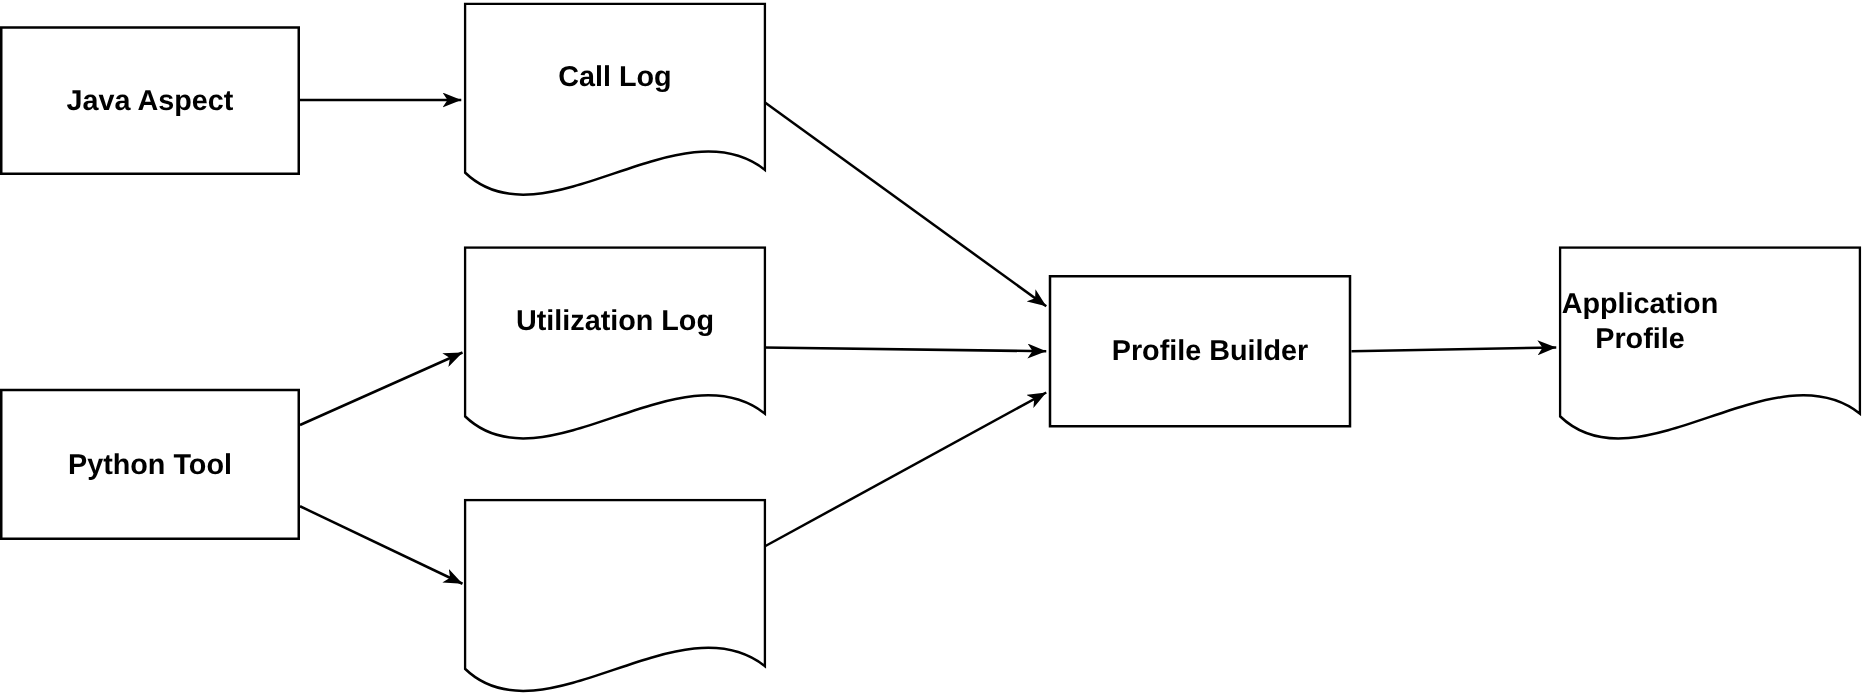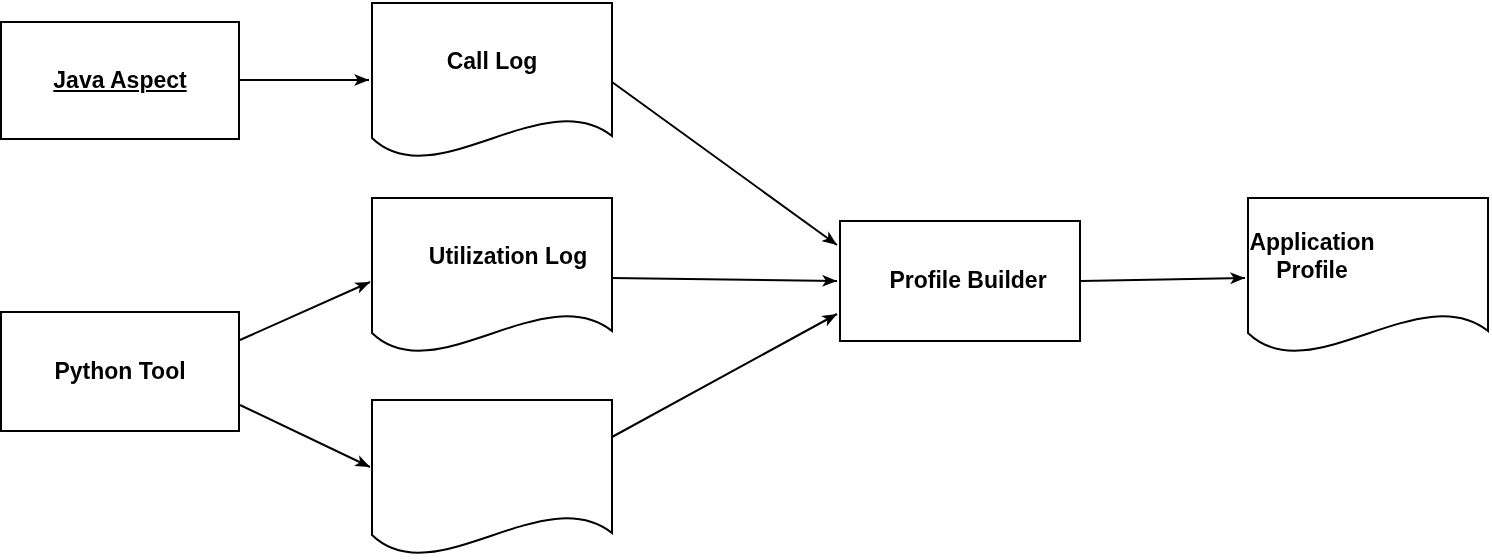--- a/index.html
+++ b/index.html
@@ -98,30 +98,30 @@
     <svg width="242" height="162" viewBox="0 0 242 162">
       <path class="doc-path" d="M1,1 L241,1 L241,134 C 173,80 63,196 1,136 Z"></path>
     </svg>
   </div>
   <div class="node doc-node" style="left:1247px; top:197px; width:242px; height:162px;">
     <svg width="242" height="162" viewBox="0 0 242 162">
       <path class="doc-path" d="M1,1 L241,1 L241,134 C 173,80 63,196 1,136 Z"></path>
     </svg>
   </div>
 
-  <div class="node-label" style="left:0px; top:21px; width:240px; height:119px;text-decoration:underline;">
+  <div class="node-label" style="left:0px; top:21px; width:240px; height:119px;">
     <span class="label-text">Java Aspect</span>
   </div>
   <div class="node-label" style="left:371px; top:2px; width:242px; height:120px;">
     <span class="label-text">Call Log</span>
   </div>
   <div class="node-label" style="left:0px; top:311px; width:240px; height:121px;border-radius:25px;">
     <span class="label-text">Python Tool</span>
   </div>
-  <div class="node-label" style="left:371px; top:197px; width:242px; height:120px;margin-left:16px;">
+  <div class="node-label" style="left:371px; top:197px; width:242px; height:120px;">
     <span class="label-text">Utilization Log</span>
   </div>
   <div class="node-label" style="left:839px; top:220px; width:258px; height:122px;">
     <span class="label-text">Profile Builder</span>
   </div>
   <div class="node-label" style="left:1191px; top:197px; width:242px; height:120px;">
     <span class="label-text" style="max-width:180px;">Application Profile</span>
   </div>
 
 </div>

